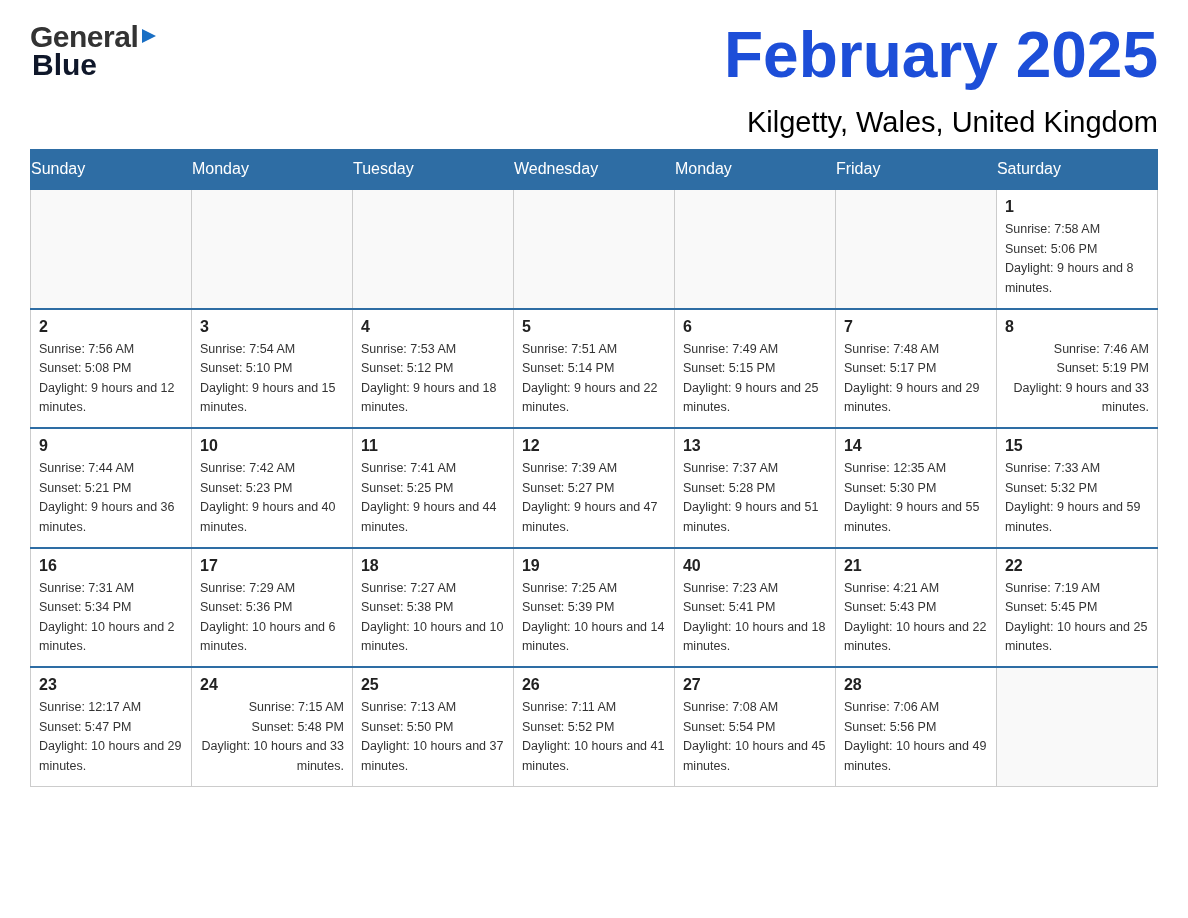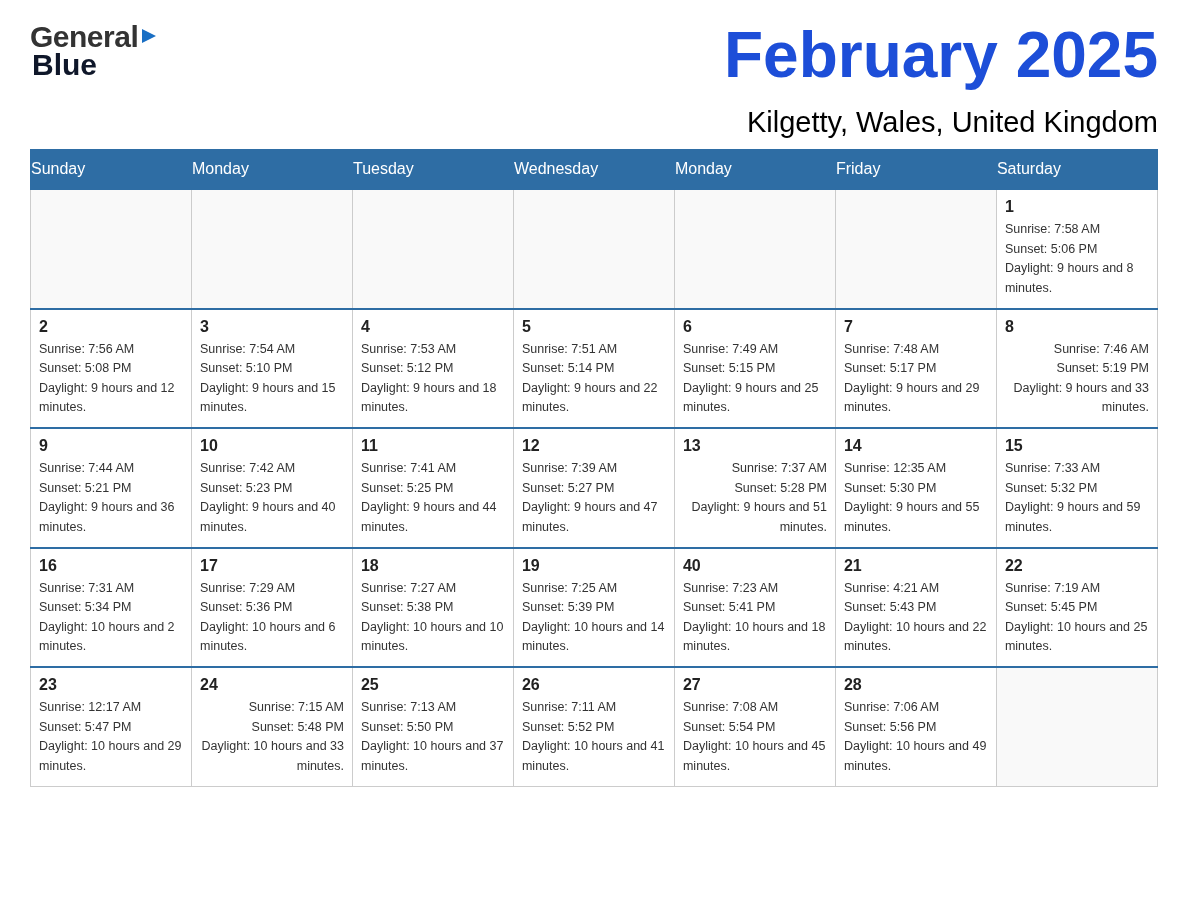--- a/index.html
+++ b/index.html
@@ -188,21 +188,21 @@
 Daylight: 9 hours and 44 minutes.</div>
         </td>
         <td>
           <span class="day-number">12</span>
           <div class="day-info" style="white-space: pre-line;">Sunrise: 7:39 AM
 Sunset: 5:27 PM
 Daylight: 9 hours and 47 minutes.</div>
         </td>
         <td>
           <span class="day-number">13</span>
-          <div class="day-info" style="white-space: pre-line; text-align: right;">Sunrise: 7:37 AM
+          <div class="day-info" style="white-space: pre-line;">Sunrise: 7:37 AM
 Sunset: 5:28 PM
 Daylight: 9 hours and 51 minutes.</div>
         </td>
         <td>
           <span class="day-number">14</span>
           <div class="day-info" style="white-space: pre-line;">Sunrise: 12:35 AM
 Sunset: 5:30 PM
 Daylight: 9 hours and 55 minutes.</div>
         </td>
         <td>

